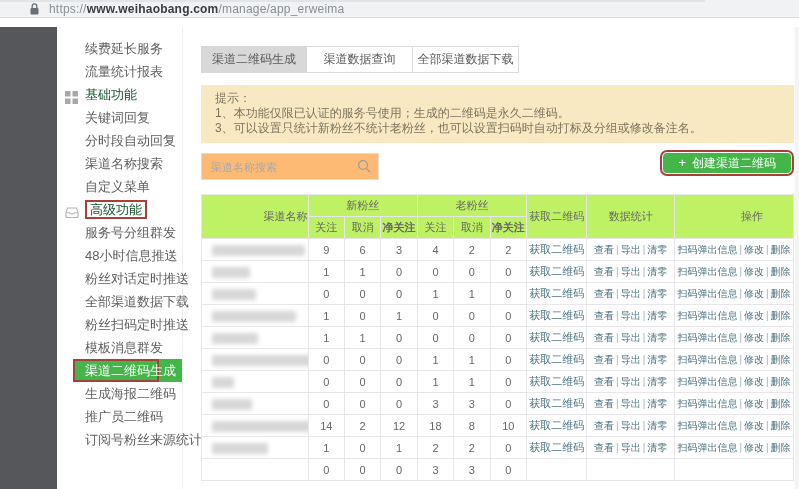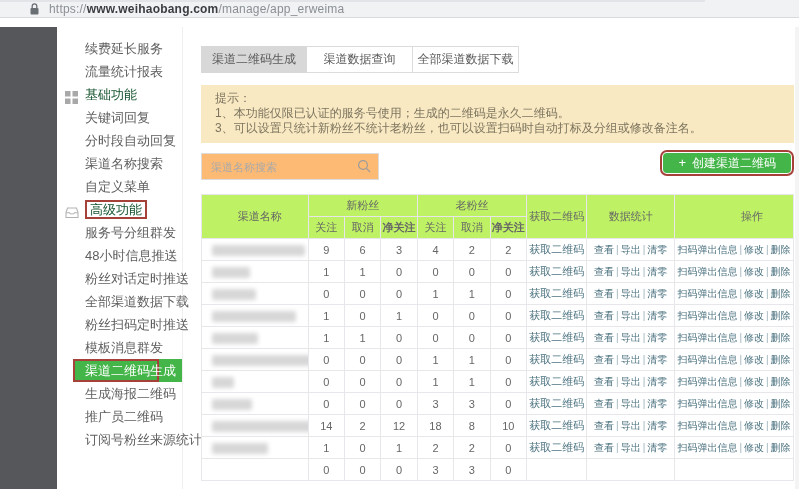--- a/index.html
+++ b/index.html
@@ -159,21 +159,21 @@
           <line x1="9.4" y1="9.4" x2="13" y2="13" stroke="#9c9c9c" stroke-width="1.2"></line>
         </svg>
       </span>
     </span>
     <button class="create-btn"><span class="plus">+</span><span>创建渠道二维码</span></button>
   </div>
 
   <table>
     <thead>
       <tr>
-        <th class="col-name" rowspan="2" style="text-align:center; padding-left:10px;">渠道名称</th>
+        <th class="col-name" rowspan="2" style="text-align:right; padding-left:10px;">渠道名称</th>
         <th colspan="3">新粉丝</th>
         <th colspan="3">老粉丝</th>
         <th class="col-qr" rowspan="2">获取二维码</th>
         <th class="col-stats" rowspan="2">数据统计</th>
         <th class="col-ops" rowspan="2">操作</th>
       </tr>
       <tr>
         <th class="col-n">关注</th>
         <th class="col-n">取消</th>
         <th class="col-net">净关注</th>

